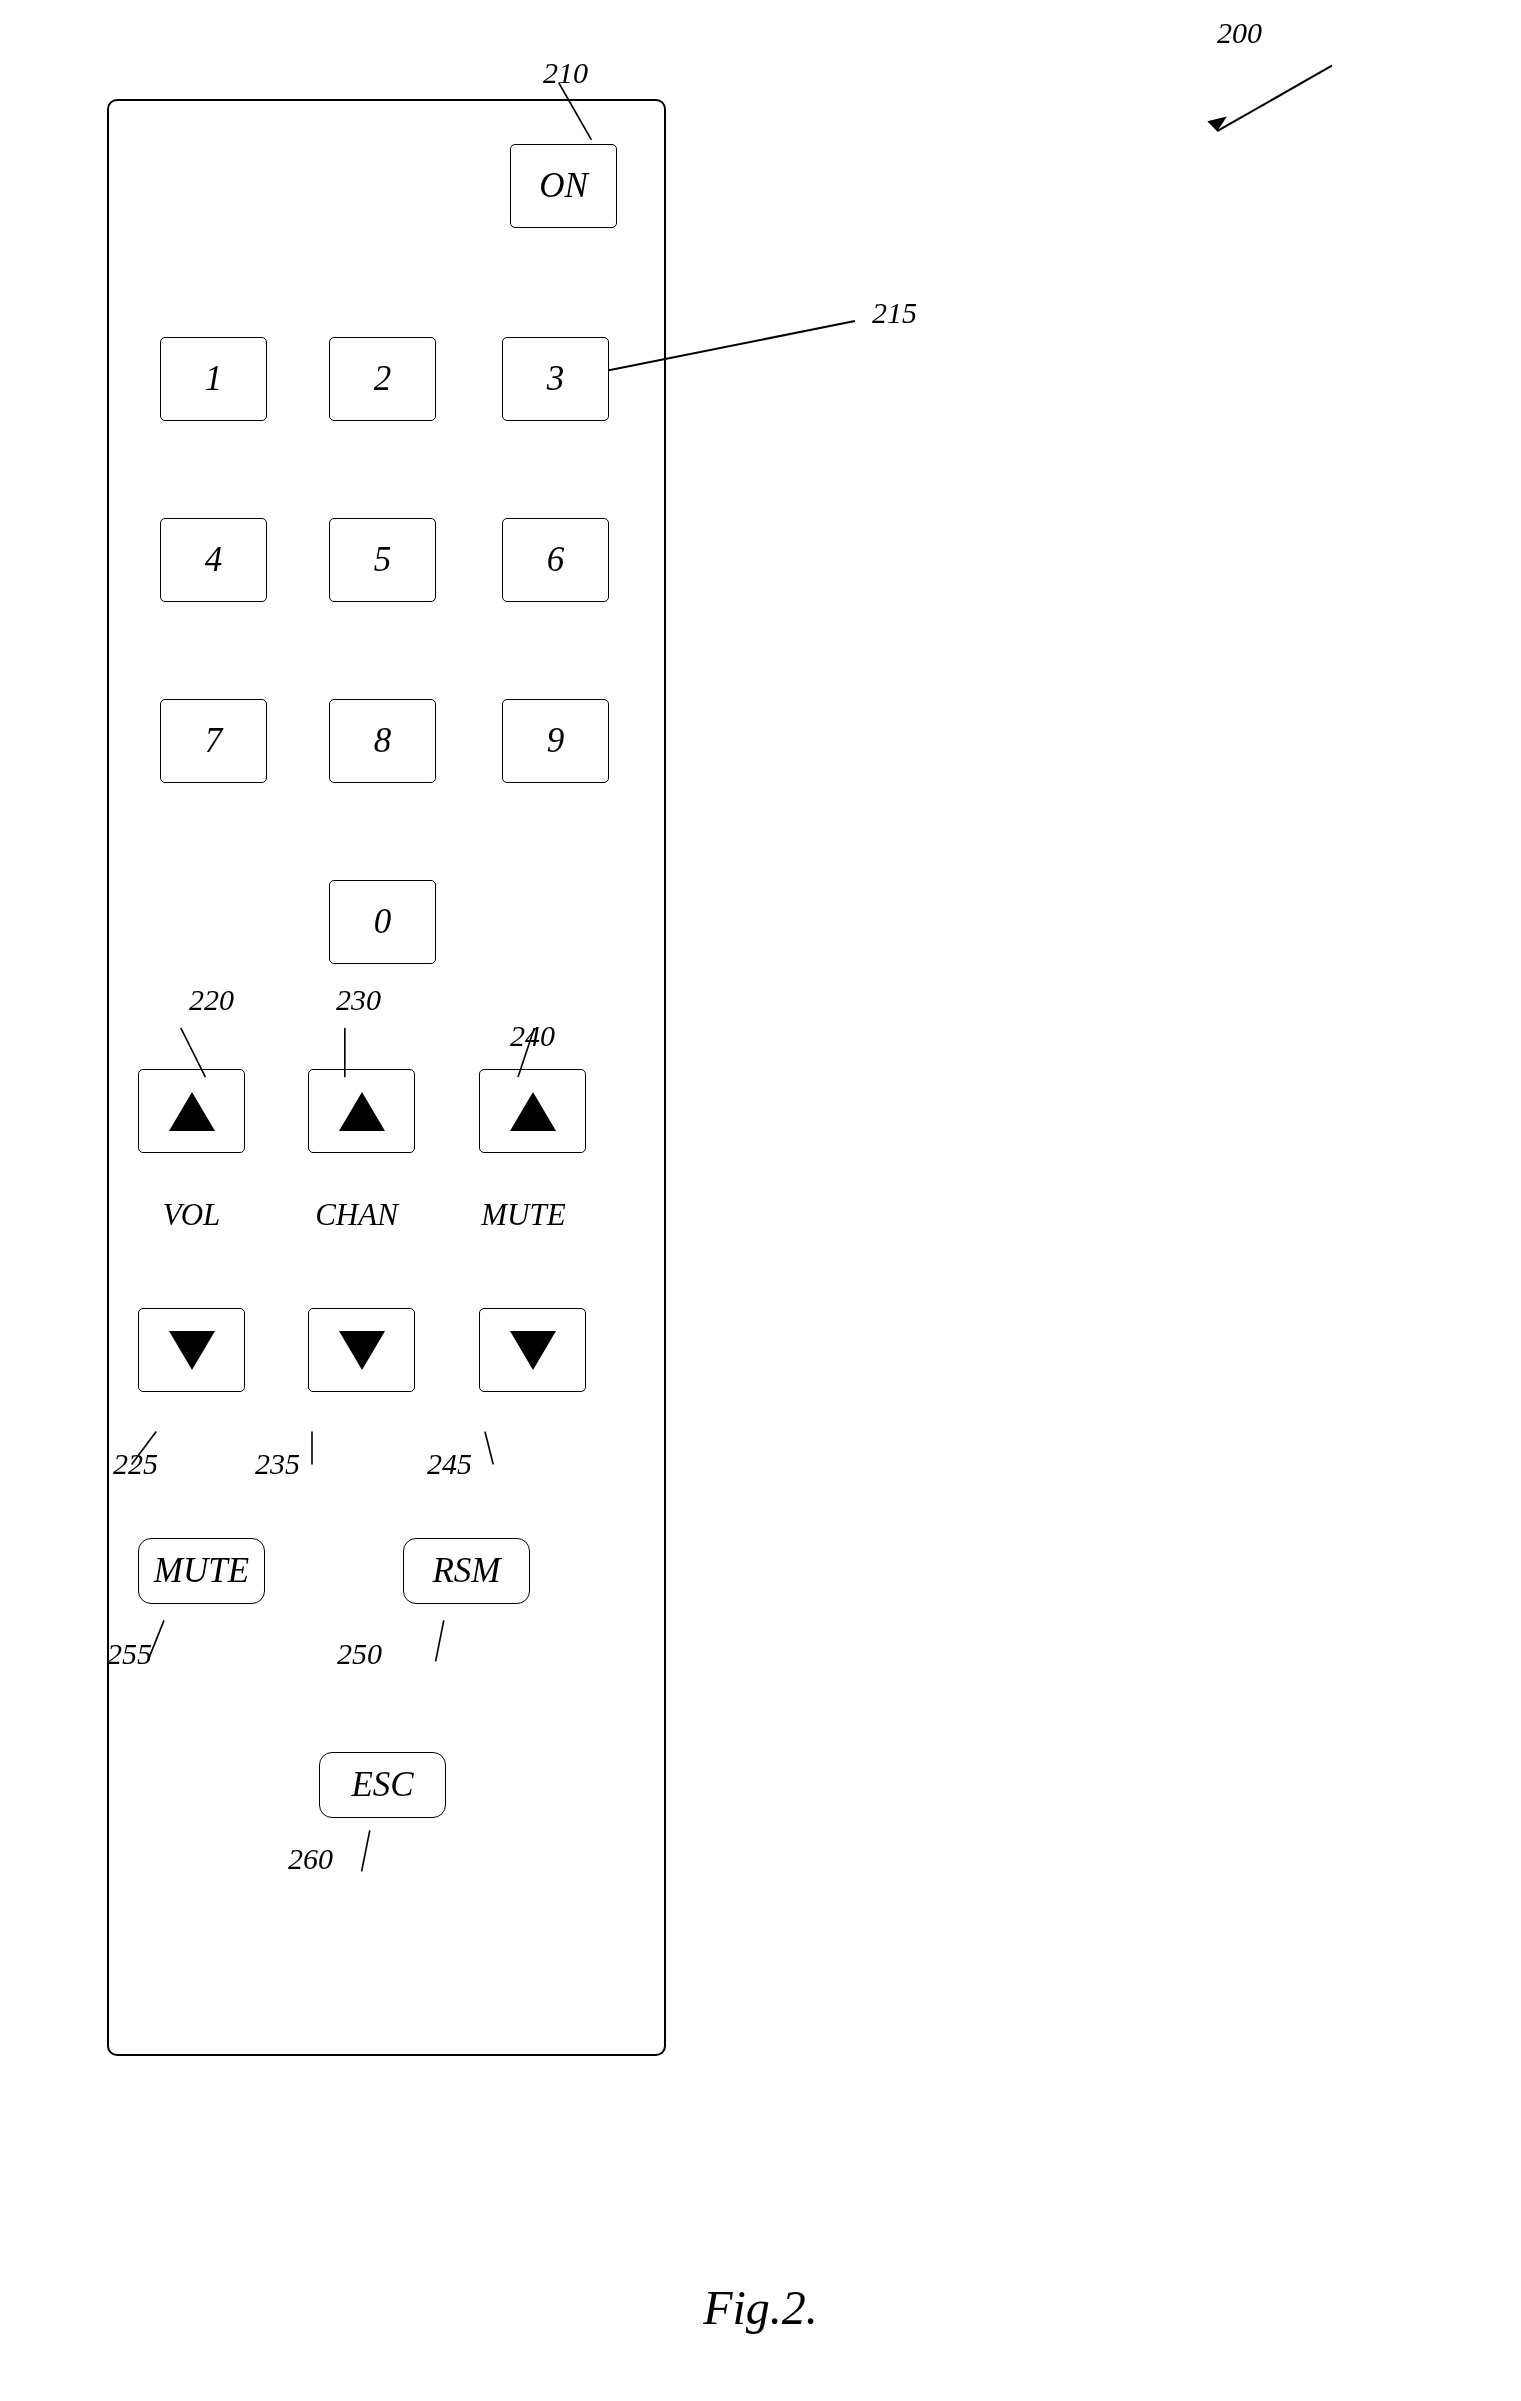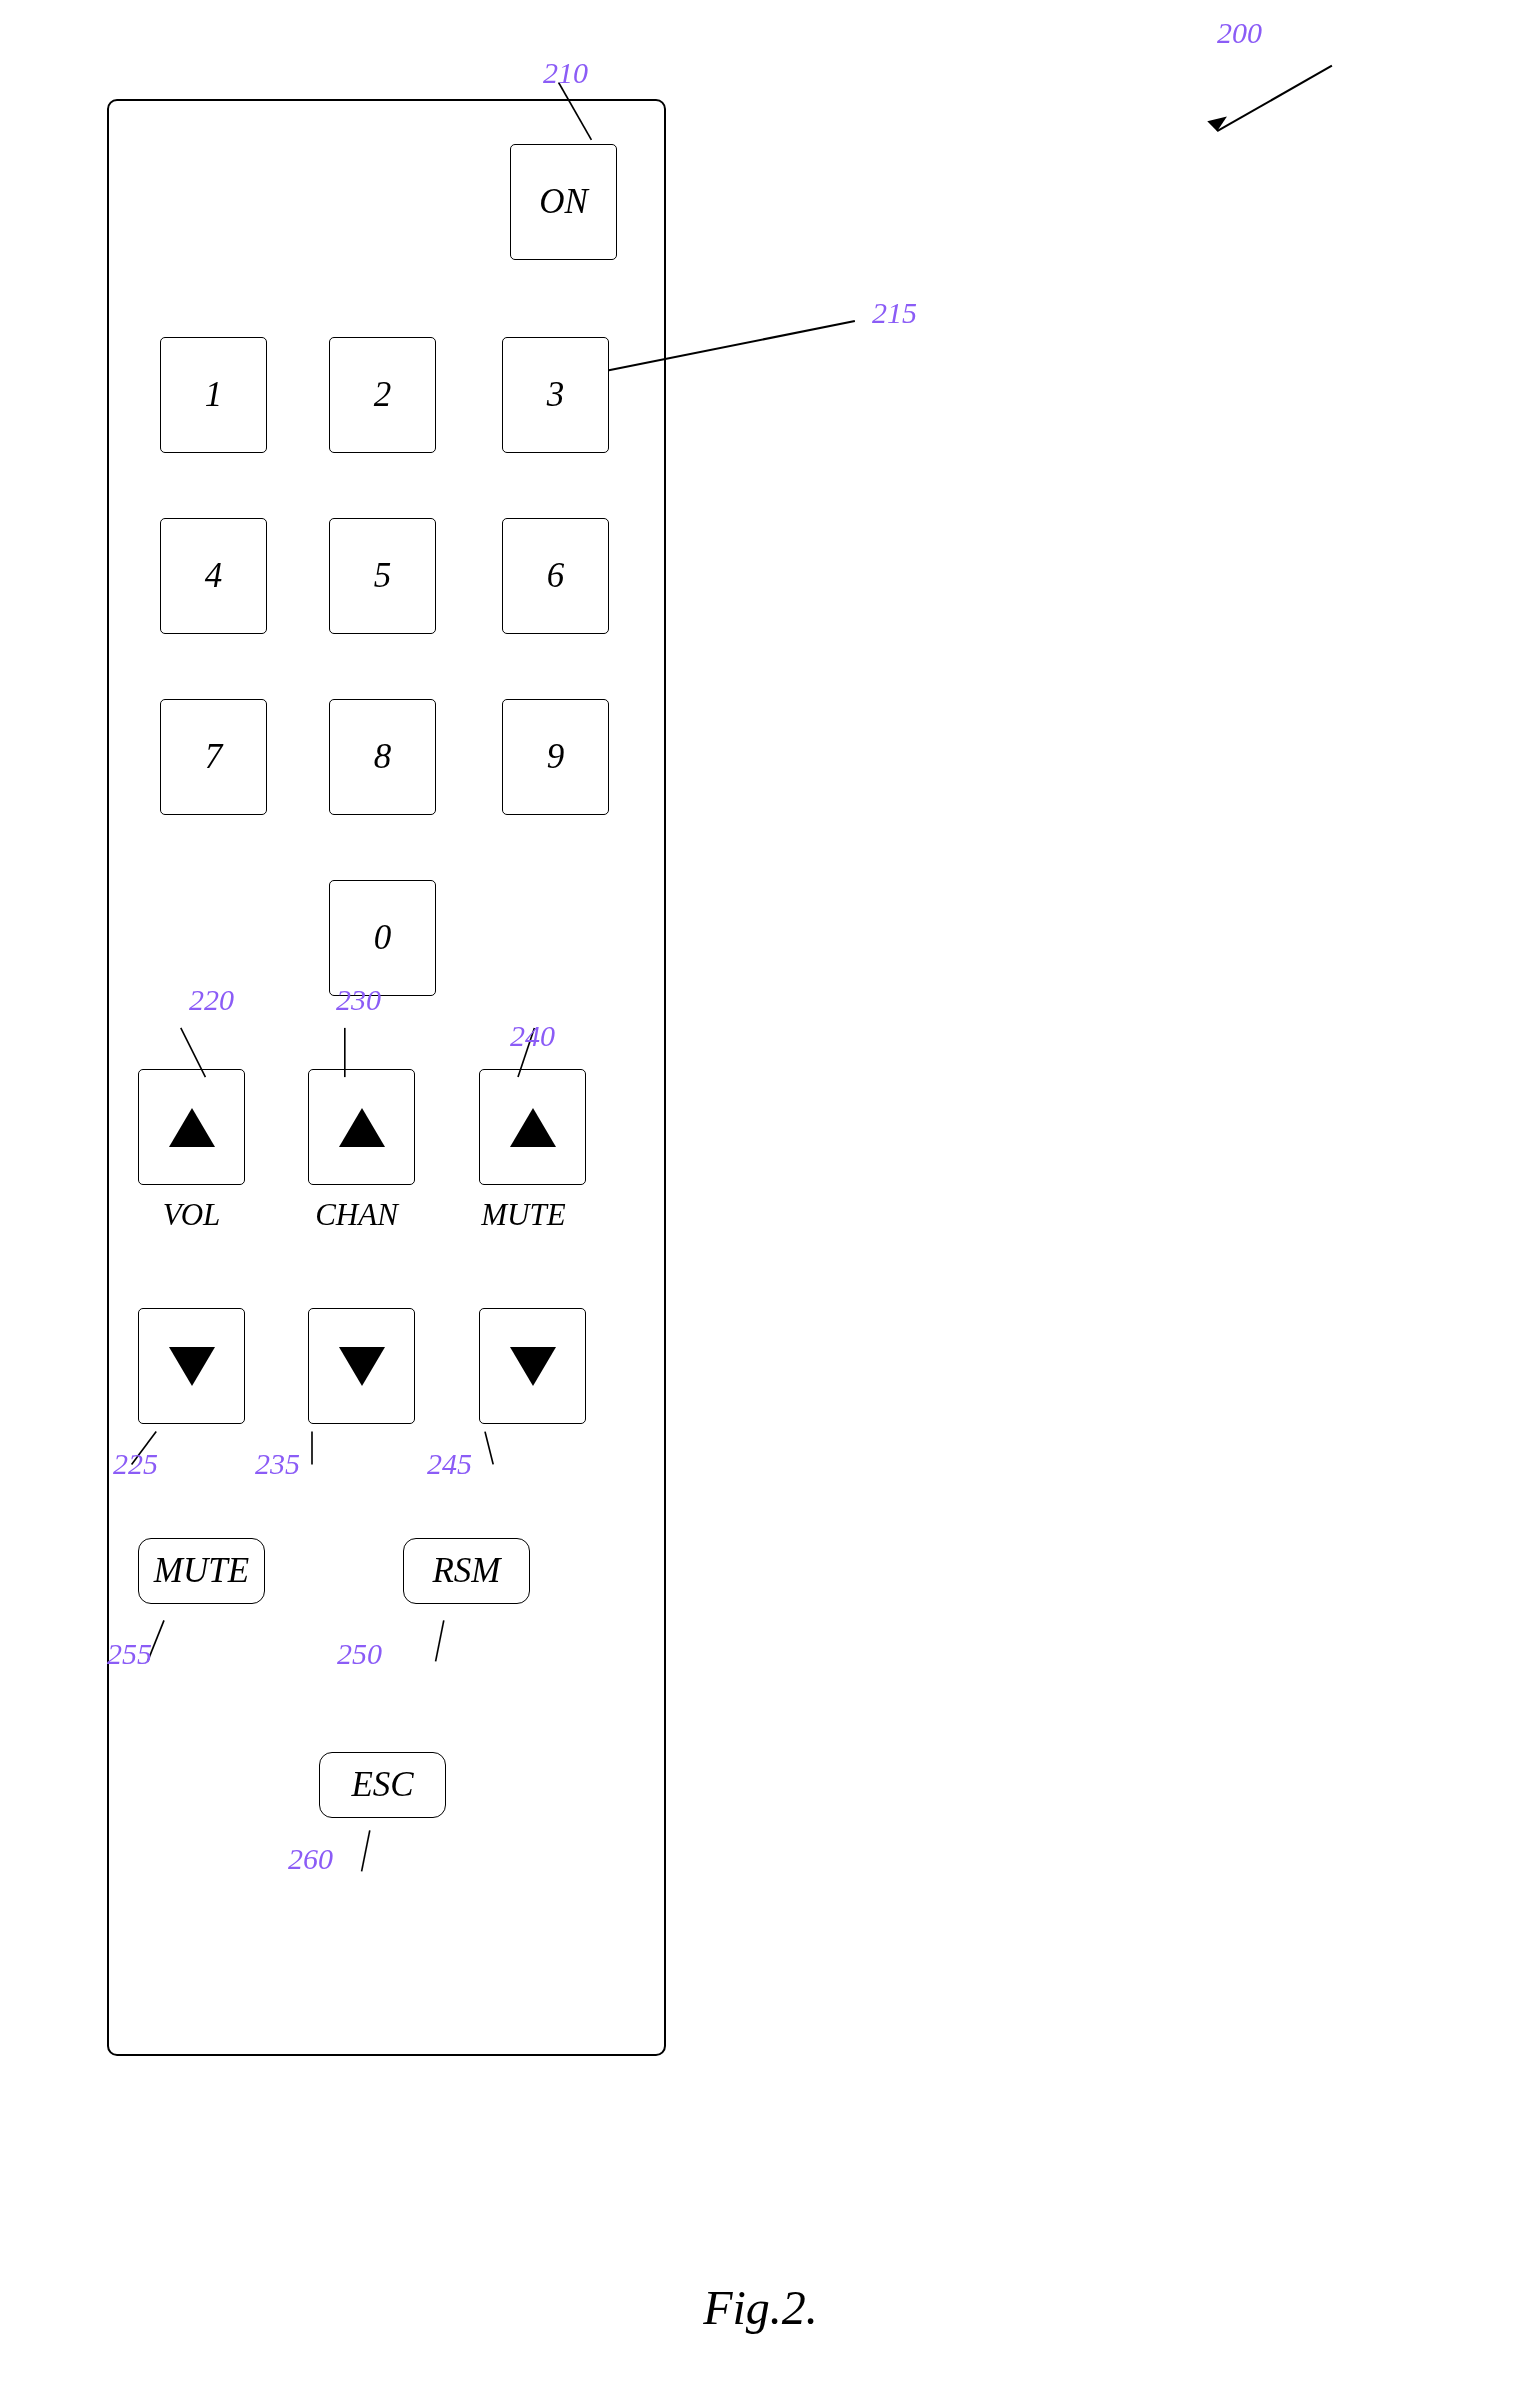--- a/index.html
+++ b/index.html
@@ -29,40 +29,40 @@
       border: 2.5px solid #000;
       border-radius: 10px;
       background: #fff;
     }
 
     
     .ref-label {
       position: absolute;
       font-size: 30px;
       font-style: italic;
-      color: #8b5cf6;
+      color: #000000;
     }
 
     
     .btn {
       position: absolute;
       border: 1.6px solid #000;
       background: #fff;
       display: flex;
       align-items: center;
       justify-content: center;
       font-size: 35px;
       font-style: italic;
       font-family: 'Times New Roman', Times, serif;
       cursor: pointer;
     }
 
     .btn-square {
       width: 107px;
-      height: 116px;
+      height: 84px;
       border-radius: 5px;
     }
 
     .btn-wide {
       width: 127px;
       height: 66px;
       border-radius: 13px;
     }
 
     

